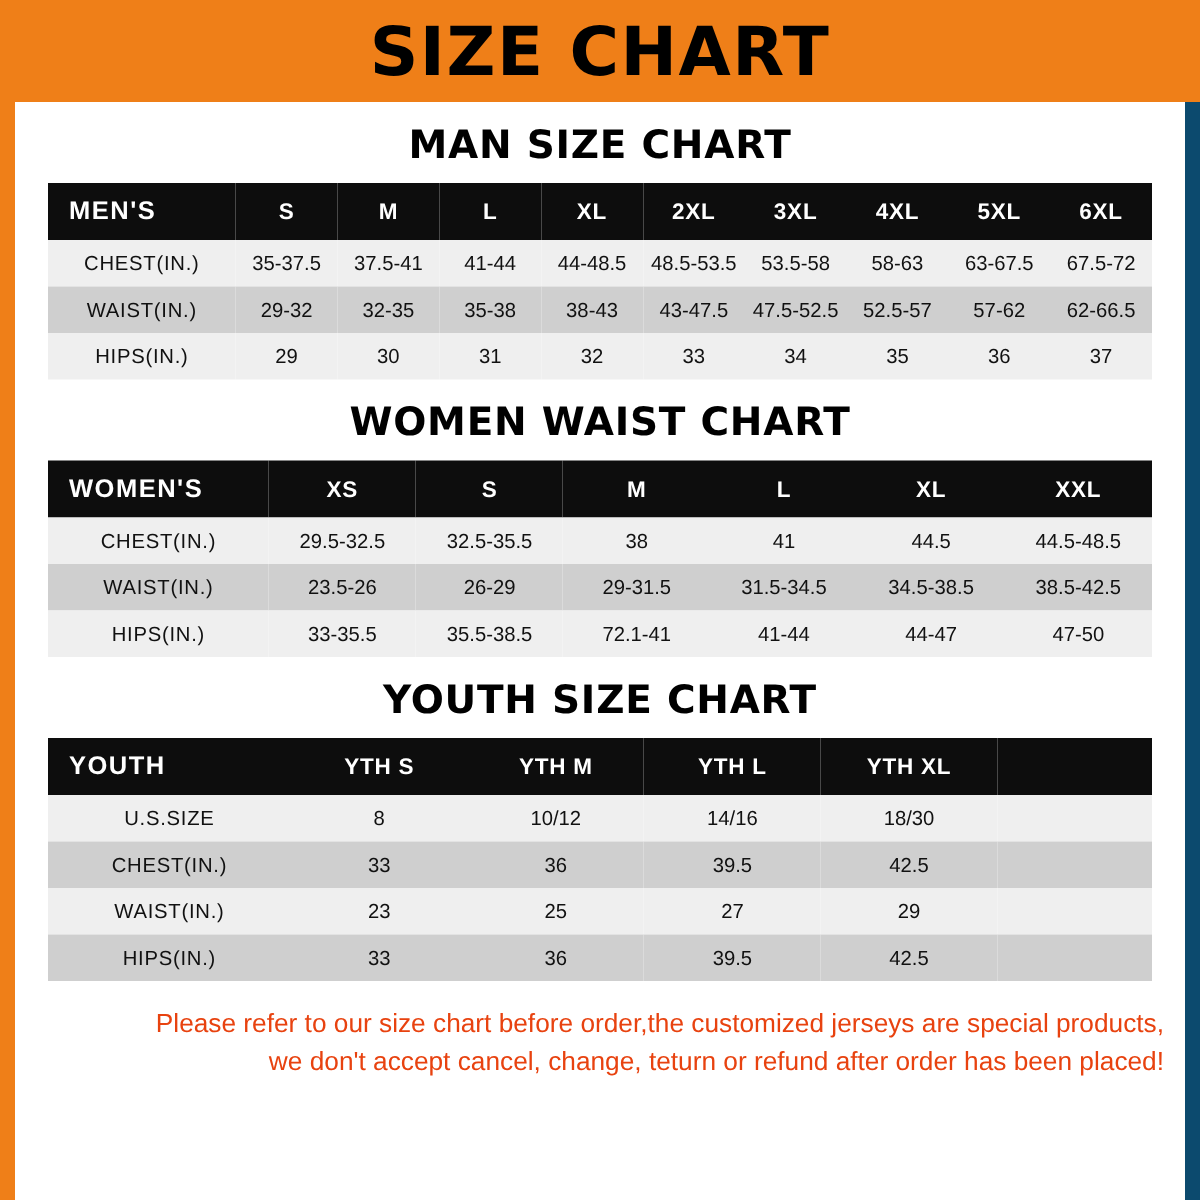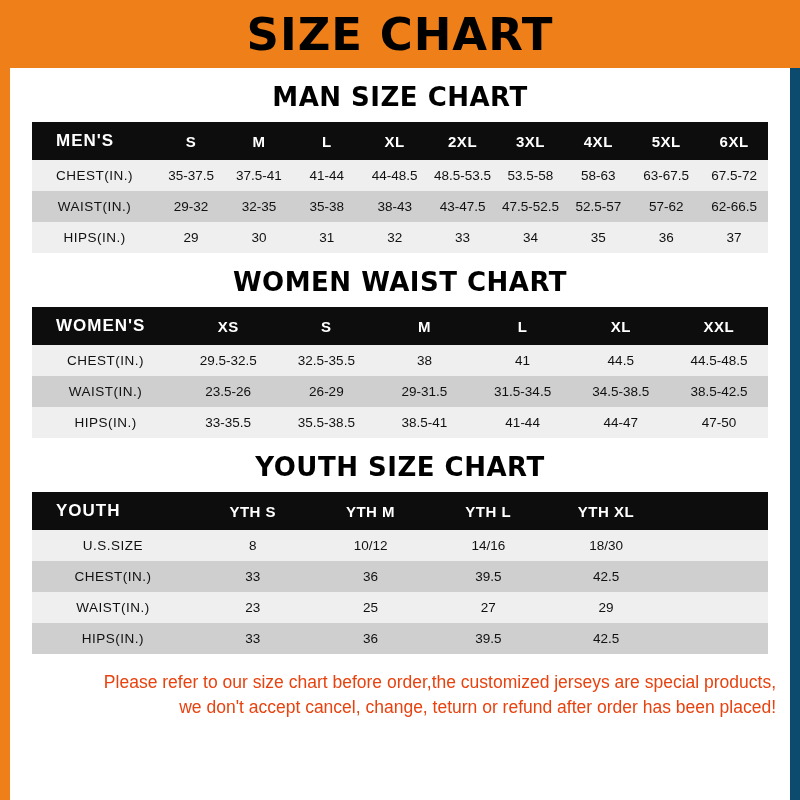--- a/index.html
+++ b/index.html
@@ -64,21 +64,21 @@
   }
   .head-row th {
     height: 36px;
     font-size: 15px;
     font-weight: bold;
     font-family: "DejaVu Sans", sans-serif;
     letter-spacing: 0.5px;
   }
   .head-row th.corner {
     text-align: left;
-    padding-left: 24px;
+    padding-left: 14px;
     font-size: 17px;
     letter-spacing: 1px;
   }
   .body-row td {
     height: 29px;
     font-size: 13.5px;
     color: #111111;
   }
   .body-row td.rowlabel {
     font-size: 13.5px;
@@ -221,21 +221,21 @@
         <td>26-29</td>
         <td>29-31.5</td>
         <td>31.5-34.5</td>
         <td>34.5-38.5</td>
         <td>38.5-42.5</td>
       </tr>
       <tr class="body-row row-light">
         <td class="rowlabel">HIPS(IN.)</td>
         <td>33-35.5</td>
         <td>35.5-38.5</td>
-        <td>38.5-41</td>
+        <td>72.1-41</td>
         <td>41-44</td>
         <td>44-47</td>
         <td>47-50</td>
       </tr>
     </tbody>
       </table>
   </div>
 
   <div class="section">
     <div class="section-title">YOUTH SIZE CHART</div>

